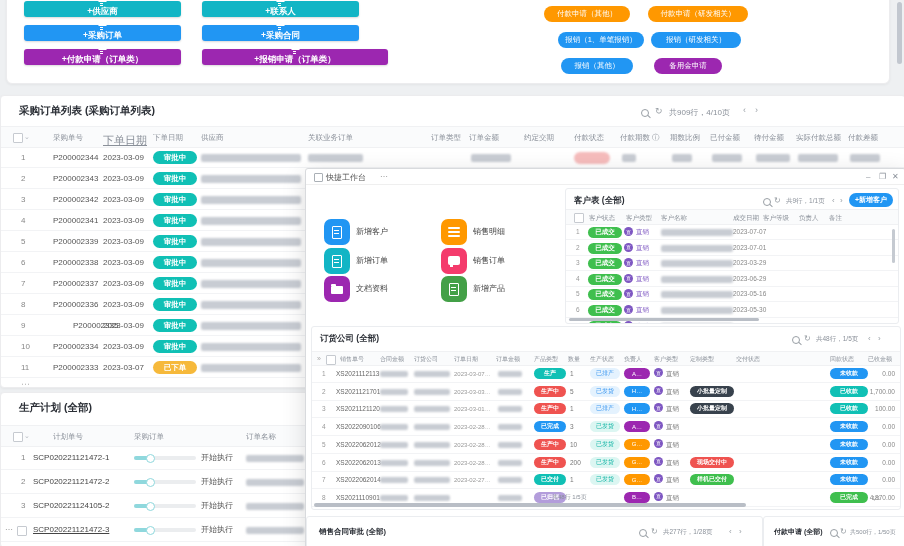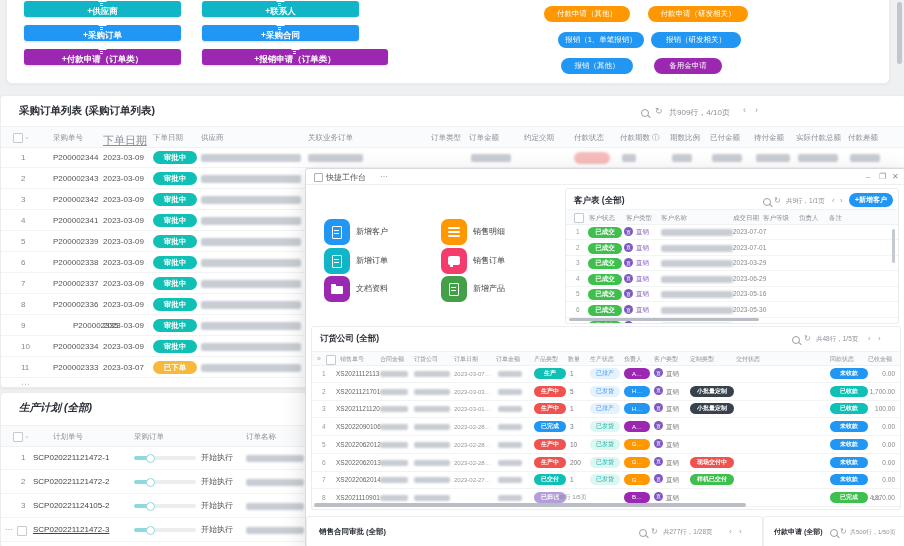--- a/index.html
+++ b/index.html
@@ -282,21 +282,21 @@
         <div class="blur" style="position: absolute; left: 671px; top: 268px; width: 20px; height: 8px;"></div>
         <div class="blur" style="position: absolute; left: 711px; top: 268px; width: 30px; height: 8px;"></div>
         <div class="blur" style="position: absolute; left: 755px; top: 268px; width: 34px; height: 8px;"></div>
         <div class="blur" style="position: absolute; left: 797px; top: 268px; width: 40px; height: 8px;"></div>
         <div class="blur" style="position: absolute; left: 849px; top: 268px; width: 30px; height: 8px;"></div>
         <div style="position: absolute; left: 20px; top: 284px; font-size: 9px; line-height: 9px; color: rgb(170, 170, 170); white-space: nowrap;">⋯</div>
       </div>
   </div>
 
   <div id="production" class="card">
-    <div class="title" style="left:18px;top:8px;font-size:10.5px;font-style:italic;">生产计划 (全部)</div>
+    <div class="title" style="left:18px;top:8px;font-size:10.5px;">生产计划 (全部)</div>
     <div class="thead" style="top:32px;height:20px;">
         <div class="chk" style="position: absolute; left: 12px; top: 6px;"></div>
         <div class="caret" style="position: absolute; left: 23px; top: 6px;">⌄</div>
         <div class="hdrtxt" style="position: absolute; left: 52px; top: 6px; font-size: 7.5px;">计划单号</div>
         <div class="hdrtxt" style="position: absolute; left: 133px; top: 6px; font-size: 7.5px;">采购订单</div>
         <div class="hdrtxt" style="position: absolute; left: 245px; top: 6px; font-size: 7.5px;">订单名称</div>
       </div>
     <div id="prodtable">
         <div class="rowline" style="position: absolute; left: 0px; top: 76px; width: 310px;"></div>
         <div style="position: absolute; left: 20px; top: 61px; font-size: 8px; line-height: 8px; color: rgb(136, 136, 136); white-space: nowrap;">1</div>

